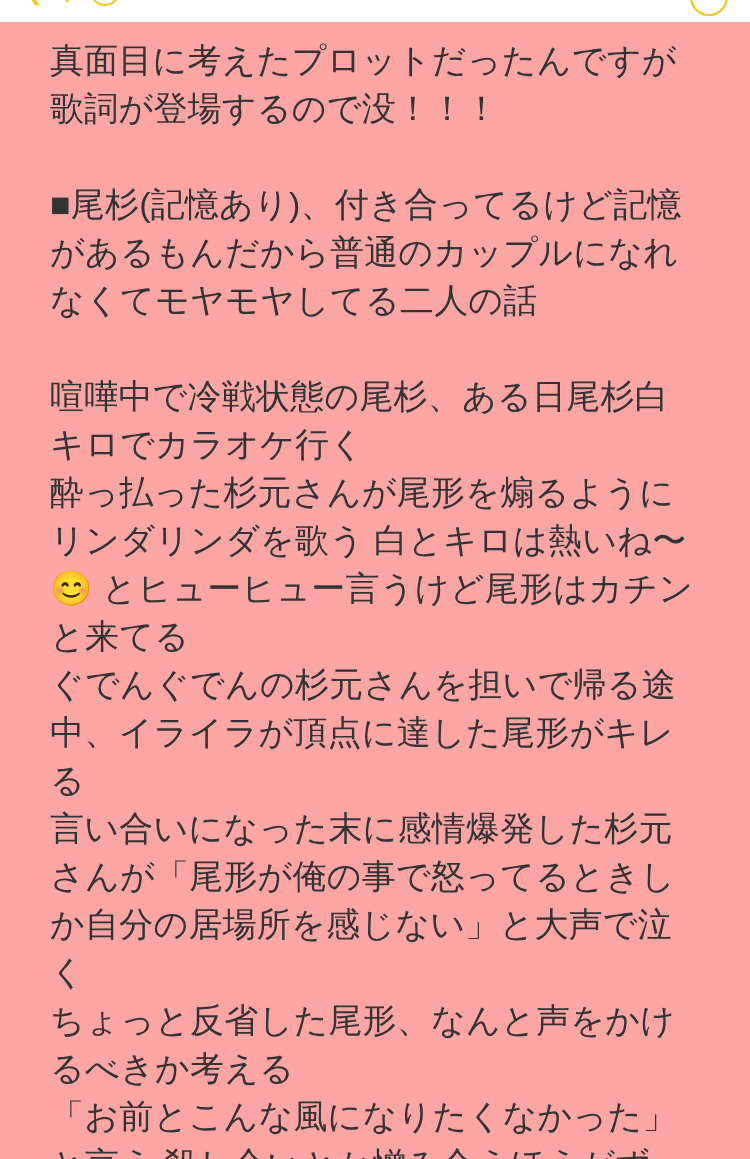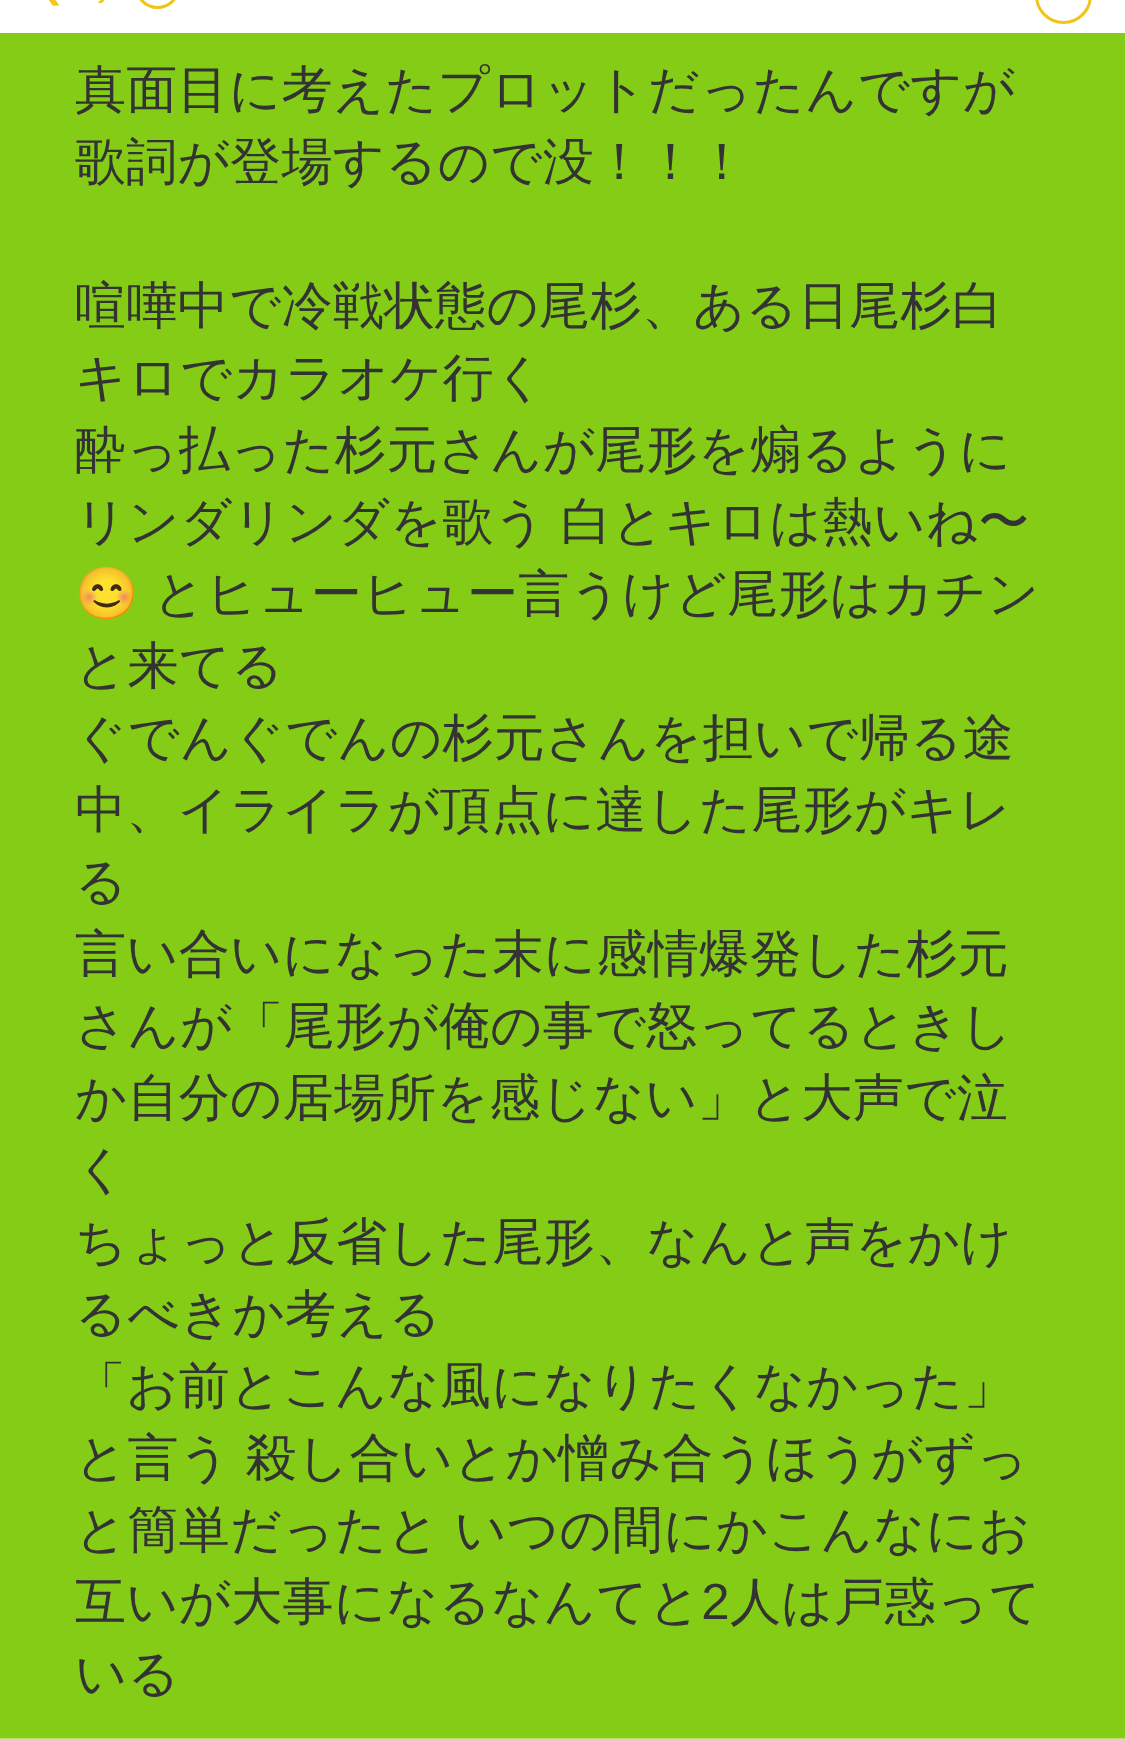--- a/index.html
+++ b/index.html
@@ -11,21 +11,21 @@
     width: 750px;
     height: 1159px;
     overflow: hidden;
     font-family: "Liberation Sans", sans-serif;
     color: #333333;
   }
   .screen {
     position: relative;
     width: 750px;
     height: 1159px;
-    background: #84cc16;
+    background: #fca5a5;
     overflow: hidden;
   }
 
   
   .topbar {
     position: absolute;
     top: 0;
     left: 0;
     width: 750px;
     height: 22px;
@@ -109,20 +109,21 @@
 
   <div class="topbar">
     <div class="back-icon">‹</div>
     <div class="nav-arrow-2">›</div>
     <div class="nav-avatar"></div>
     <div class="nav-right-circle"></div>
   </div>
 
   <div class="content">
     <p class="para spacer-after">真面目に考えたプロットだったんですが歌詞が登場するので没！！！</p>
+    <p class="para spacer-after">■尾杉(記憶あり)、付き合ってるけど記憶があるもんだから普通のカップルになれなくてモヤモヤしてる二人の話</p>
     <p class="para">喧嘩中で冷戦状態の尾杉、ある日尾杉白キロでカラオケ行く
 酔っ払った杉元さんが尾形を煽るようにリンダリンダを歌う 白とキロは熱いね〜 😊 とヒューヒュー言うけど尾形はカチンと来てる
 ぐでんぐでんの杉元さんを担いで帰る途中、イライラが頂点に達した尾形がキレる
 言い合いになった末に感情爆発した杉元さんが「尾形が俺の事で怒ってるときしか自分の居場所を感じない」と大声で泣く
 ちょっと反省した尾形、なんと声をかけるべきか考える
 「お前とこんな風になりたくなかった」と言う 殺し合いとか憎み合うほうがずっと簡単だったと いつの間にかこんなにお互いが大事になるなんてと2人は戸惑っている</p>
   </div>
 
 </div>
 

